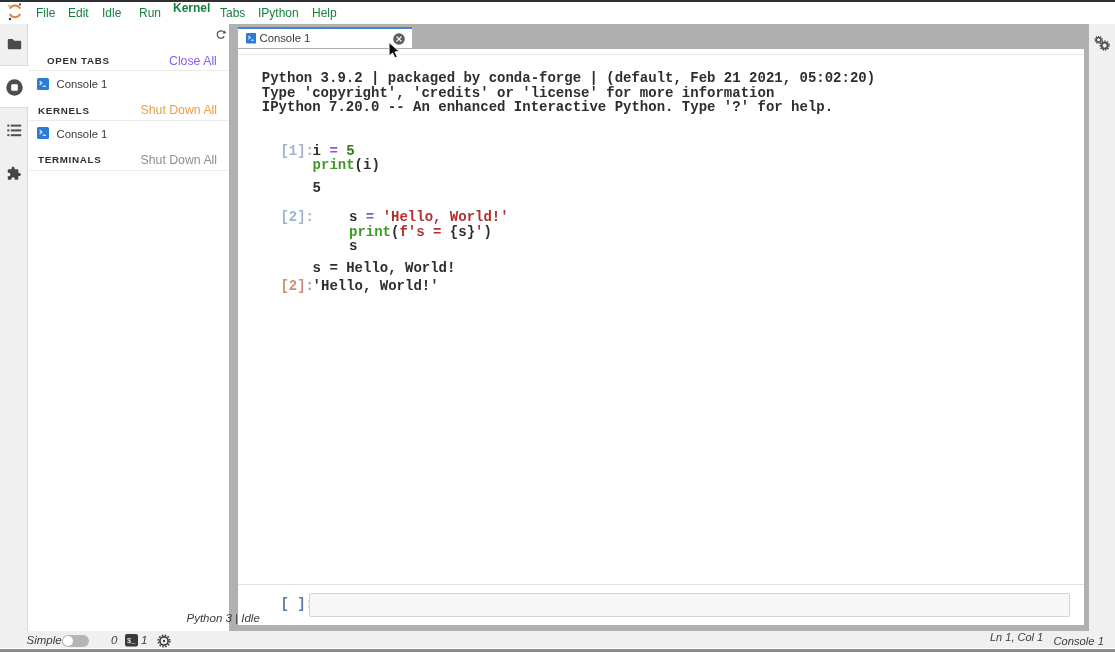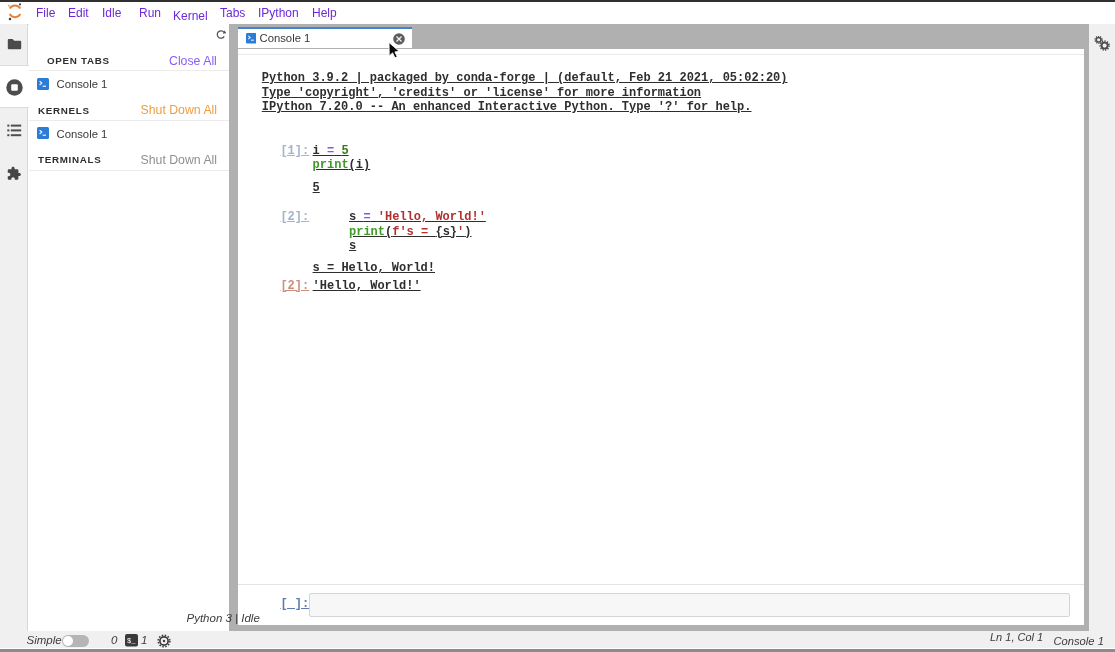--- a/index.html
+++ b/index.html
@@ -1,21 +1,21 @@
 <!DOCTYPE html>
 <html><head>
 <meta charset="utf-8">
 <style>
   html,body{margin:0;padding:0;}
   body{width:1115px;height:652px;position:relative;background:#ffffff;
        font-family:"Liberation Sans",sans-serif;overflow:hidden;}
   .abs{position:absolute;}
-  .mono{font-family:"Liberation Mono",monospace;font-size:12px;line-height:14.3px;
-        white-space:pre;color:#2e2e2e;font-weight:700;text-decoration:underline;}
-  .ui{font-size:12px;color:#6d28d9;}
+  .mono{font-family:"Liberation Mono",monospace;font-size:14px;line-height:14.3px;
+        white-space:pre;color:#2e2e2e;font-weight:700;}
+  .ui{font-size:12px;color:#15803d;}
   .sb{font-size:11.5px;color:#3c3c3c;font-style:italic;}
   .hdr{font-size:9.8px;font-weight:bold;letter-spacing:0.7px;color:#2f2f2f;}
 </style>
 </head>
 <body>
 
 <div class="abs" style="left:0;top:0;width:1115px;height:2px;background:#303030;"></div>
 
 <div class="abs" style="left:0;top:2px;width:1115px;height:22px;background:#ffffff;border-bottom:1px solid #e0e0e0;"></div>
 
@@ -23,21 +23,21 @@
   <path d="M2.7,5.5 A6.1,6.1 0 0 1 13.3,5.5" fill="none" stroke="#e5803b" stroke-width="2.0"></path>
   <path d="M2.7,11.1 A6.1,6.1 0 0 0 13.3,11.1" fill="none" stroke="#e5803b" stroke-width="2.0"></path>
   <circle cx="13.0" cy="1.4" r="1.05" fill="#4a4a4e"></circle>
   <circle cx="3.0" cy="15.9" r="1.25" fill="#3f3f46"></circle>
   <circle cx="2.0" cy="2.6" r="0.85" fill="#9a9a9a"></circle>
 </svg>
 <span class="abs ui" style="left:36px;top:5.5px;">File</span>
 <span class="abs ui" style="left:68px;top:5.5px;">Edit</span>
 <span class="abs ui" style="left:102px;top:5.5px;">Idle</span>
 <span class="abs ui" style="left:139px;top:5.5px;">Run</span>
-<span class="abs ui" style="left:173px;top:9px;">Kernel</span>
+<span class="abs ui" style="left:173px;top:1px;font-weight:bold;">Kernel</span>
 <span class="abs ui" style="left:220px;top:5.5px;">Tabs</span>
 <span class="abs ui" style="left:258px;top:5.5px;">IPython</span>
 <span class="abs ui" style="left:312px;top:5.5px;">Help</span>
 
 <div class="abs" style="left:0;top:24px;width:28px;height:607px;background:#f0f0f0;border-right:1px solid #d8d8d8;box-sizing:border-box;"></div>
 
 <div class="abs" style="left:0;top:65px;width:29px;height:43px;background:#ffffff;border-top:1px solid #dcdcdc;border-bottom:1px solid #dcdcdc;box-sizing:border-box;"></div>
 
 <svg class="abs" style="left:7px;top:37px;" width="15" height="14" viewBox="0 0 15 14">
   <path d="M0.8,3.0 q0,-1.1 1.1,-1.1 h3.7 l1.6,1.8 h6.0 q1.0,0 1.0,1.0 v6.6 q0,1.0 -1.0,1.0 h-11.3 q-1.1,0 -1.1,-1.0 z" fill="#4b4b4b"></path>

